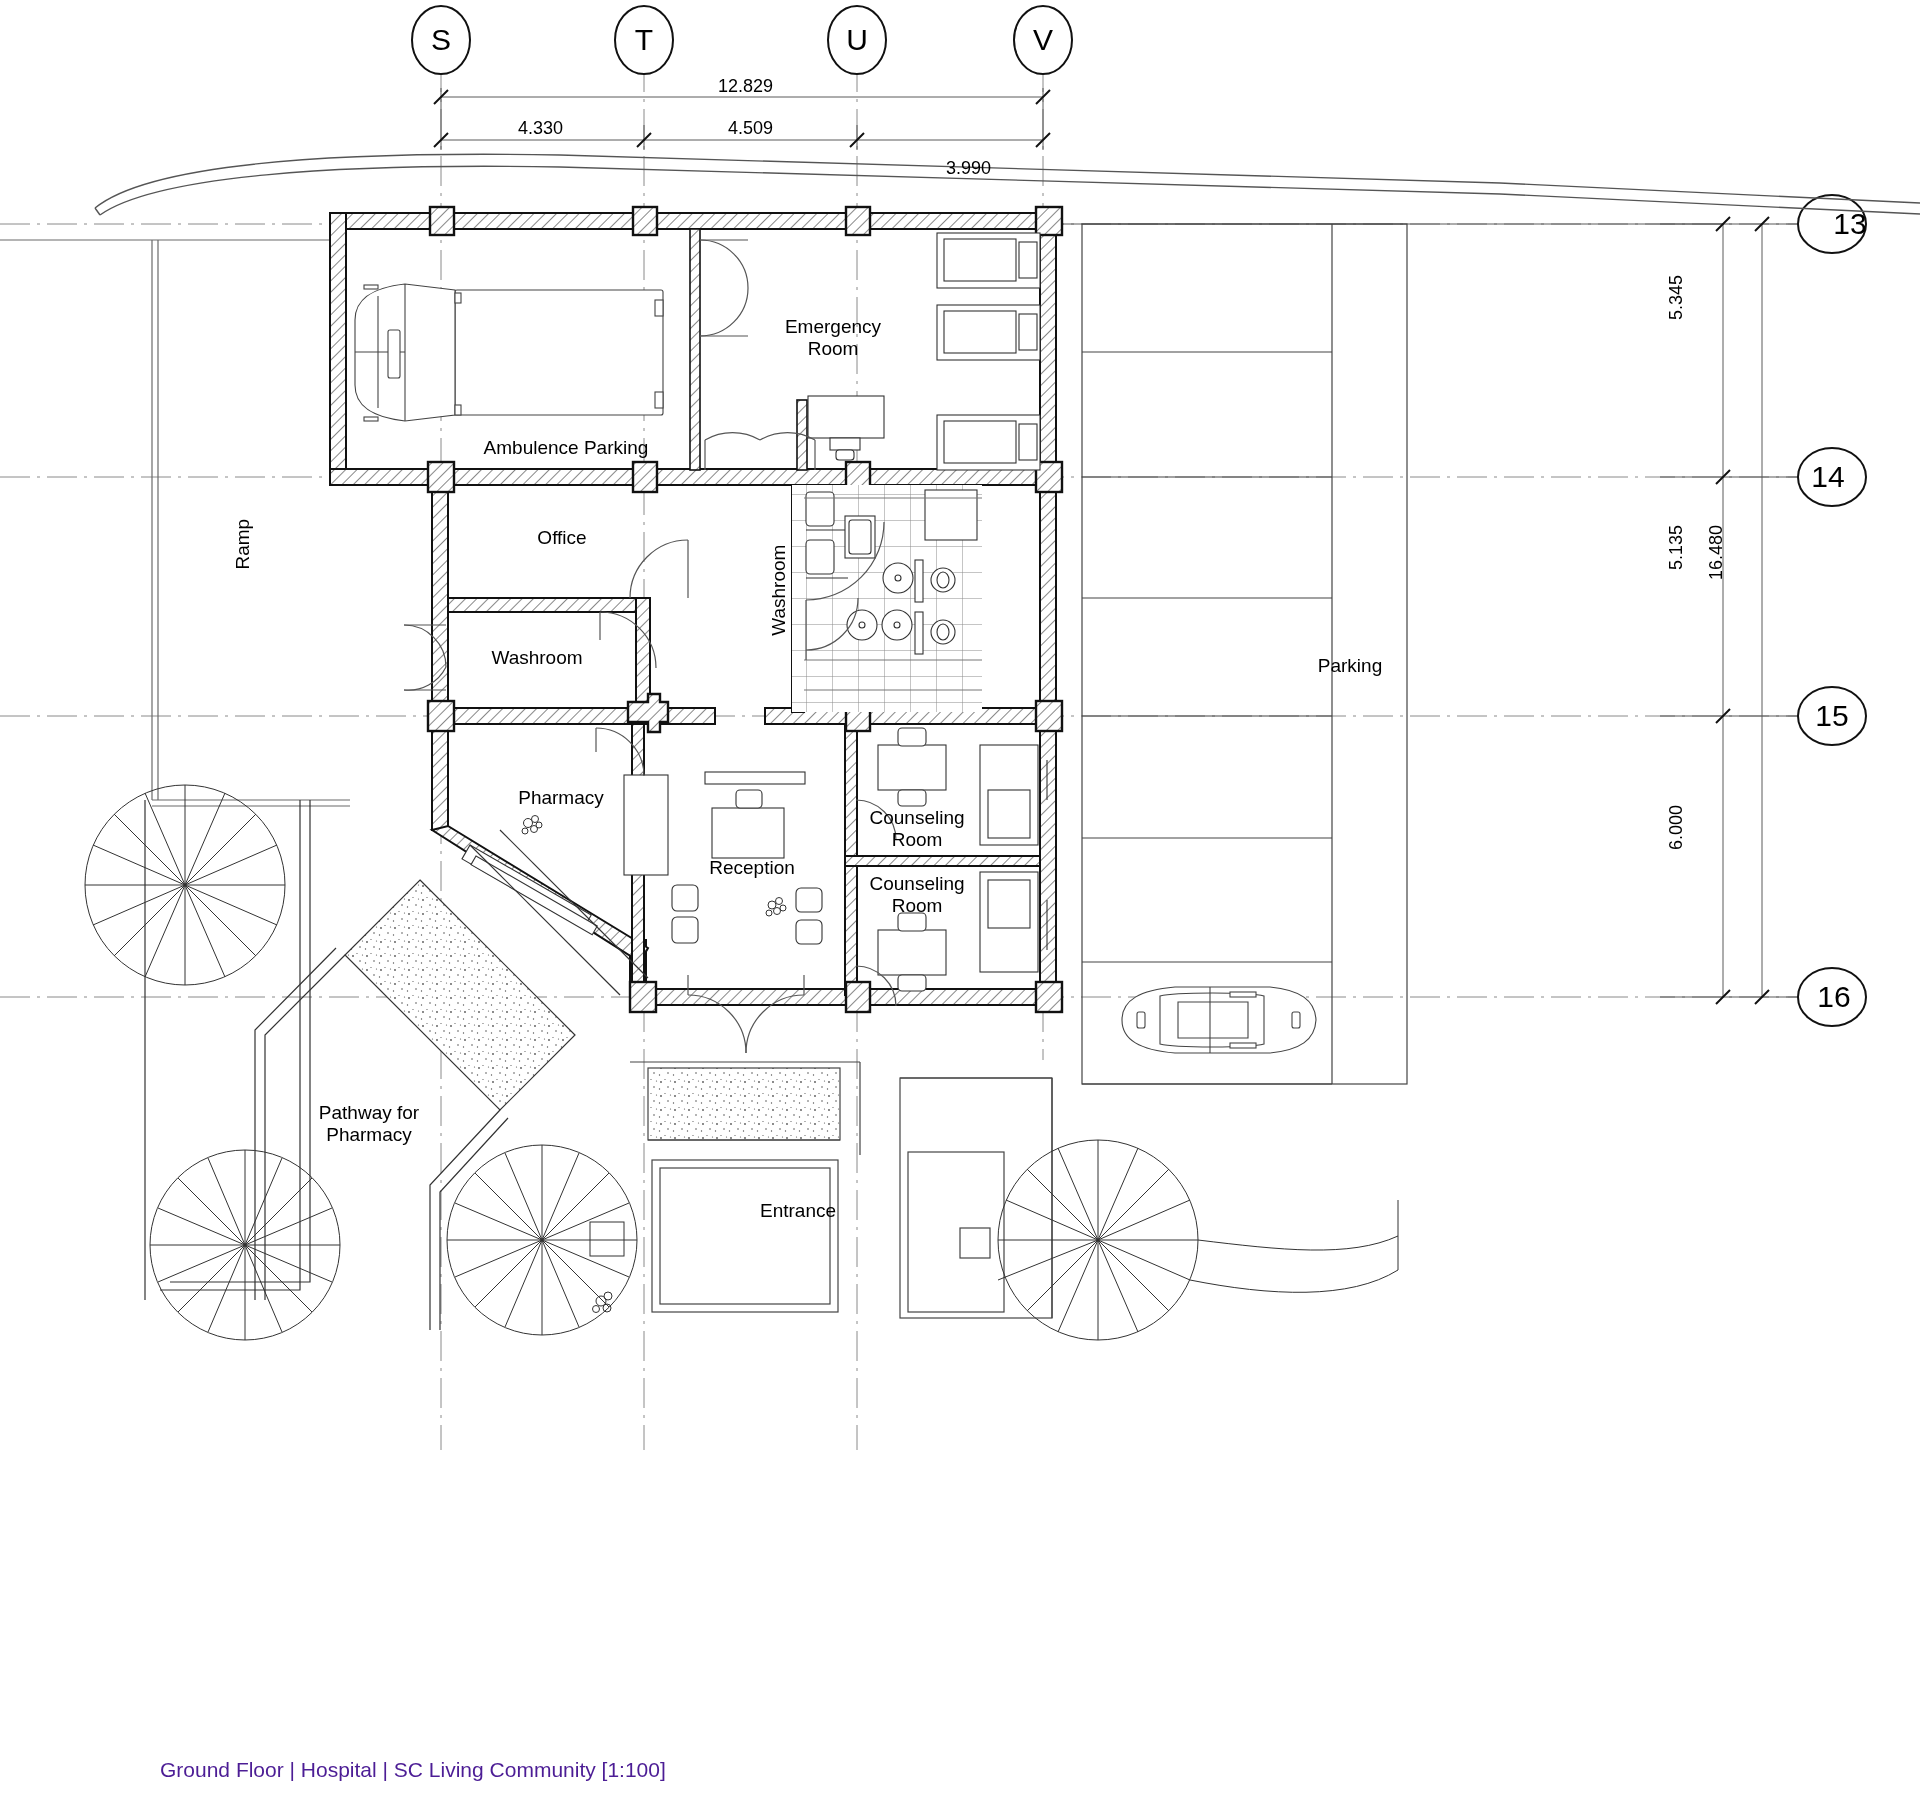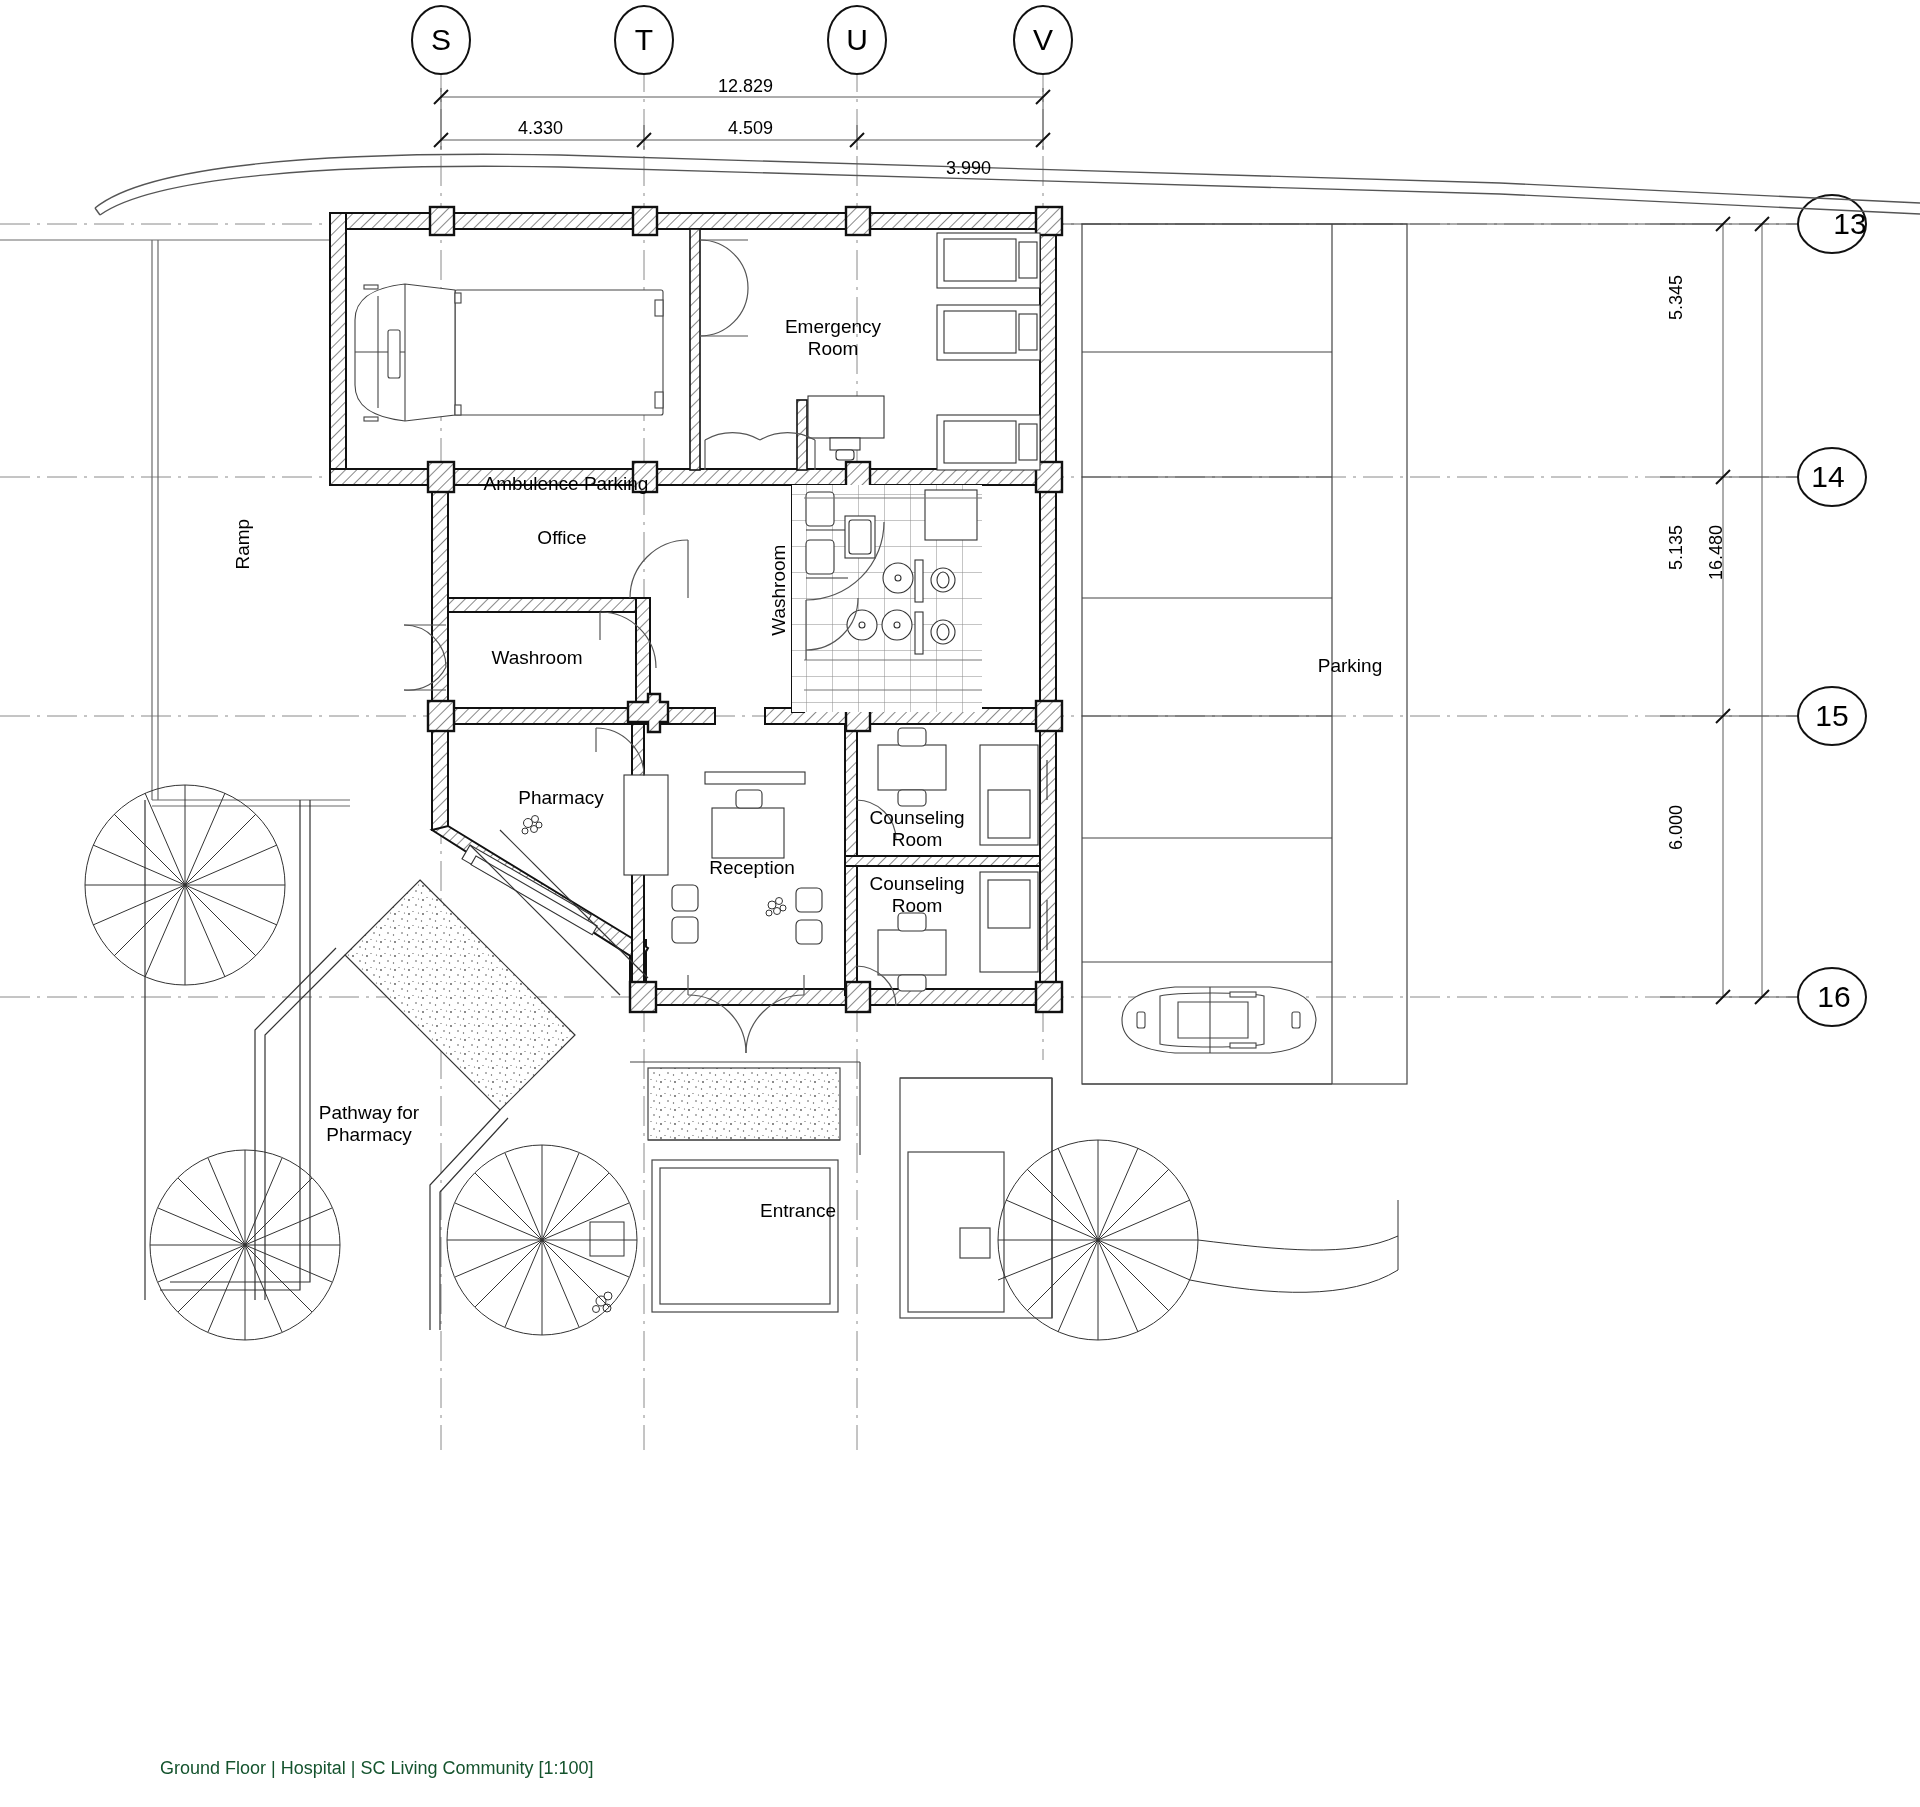--- a/index.html
+++ b/index.html
@@ -6,21 +6,21 @@
   html,body{margin:0;padding:0;background:#ffffff;}
   body{font-family:"Liberation Sans", sans-serif;color:#000;}
   #sheet{position:relative;width:1920px;height:1807px;background:#fff;overflow:hidden;}
   svg{position:absolute;left:0;top:0;}
   .lbl{position:absolute;font-family:"Liberation Sans",sans-serif;font-size:19px;color:#000;
        white-space:pre;text-align:center;line-height:1.18;}
   .lbl.rot{transform-origin:50% 50%;}
   .dim{position:absolute;font-family:"Liberation Sans",sans-serif;font-size:18px;color:#000;white-space:nowrap;}
   .bub{position:absolute;font-family:"Liberation Sans",sans-serif;font-size:30px;color:#000;
        display:flex;align-items:center;justify-content:center;}
-  .title{position:absolute;font-family:"Liberation Sans",sans-serif;font-size:18px;color:#14532d;white-space:nowrap;}
+  .title{position:absolute;font-family:"Liberation Sans",sans-serif;font-size:21px;color:#4c1d95;white-space:nowrap;}
 </style>
 </head>
 <body>
 
 <div id="sheet">
 
 <svg width="1920" height="1807" viewBox="0 0 1920 1807">
   <defs>
     <pattern id="hatch" width="8" height="8" patternUnits="userSpaceOnUse" patternTransform="rotate(45)">
       <rect width="8" height="8" fill="#fff"></rect>
@@ -522,21 +522,21 @@
 <div class="dim" style="left:718px;top:76px;">12.829</div>
 <div class="dim" style="left:518px;top:118px;">4.330</div>
 <div class="dim" style="left:728px;top:118px;">4.509</div>
 <div class="dim" style="left:946px;top:118px;margin-top:40px;">3.990</div>
 
 <div class="dim rot" style="left:1666px;top:320px;transform:rotate(-90deg);transform-origin:0 0;">5.345</div>
 <div class="dim rot" style="left:1666px;top:570px;transform:rotate(-90deg);transform-origin:0 0;">5.135</div>
 <div class="dim rot" style="left:1666px;top:850px;transform:rotate(-90deg);transform-origin:0 0;">6.000</div>
 <div class="dim rot" style="left:1706px;top:580px;transform:rotate(-90deg);transform-origin:0 0;">16.480</div>
 
-<div class="lbl" style="left:466px;top:437px;width:200px;margin-top:36px;">Ambulence Parking</div>
+<div class="lbl" style="left:466px;top:437px;width:200px;">Ambulence Parking</div>
 <div class="lbl" style="left:753px;top:316px;width:160px;">Emergency
 Room</div>
 <div class="lbl" style="left:502px;top:527px;width:120px;">Office</div>
 <div class="lbl" style="left:477px;top:647px;width:120px;">Washroom</div>
 <div class="lbl" style="left:501px;top:787px;width:120px;">Pharmacy</div>
 <div class="lbl" style="left:692px;top:857px;width:120px;">Reception</div>
 <div class="lbl rot" style="left:709px;top:579px;width:140px;transform:rotate(-90deg);">Washroom</div>
 <div class="lbl" style="left:857px;top:807px;width:120px;">Counseling
 Room</div>
 <div class="lbl" style="left:857px;top:873px;width:120px;">Counseling

